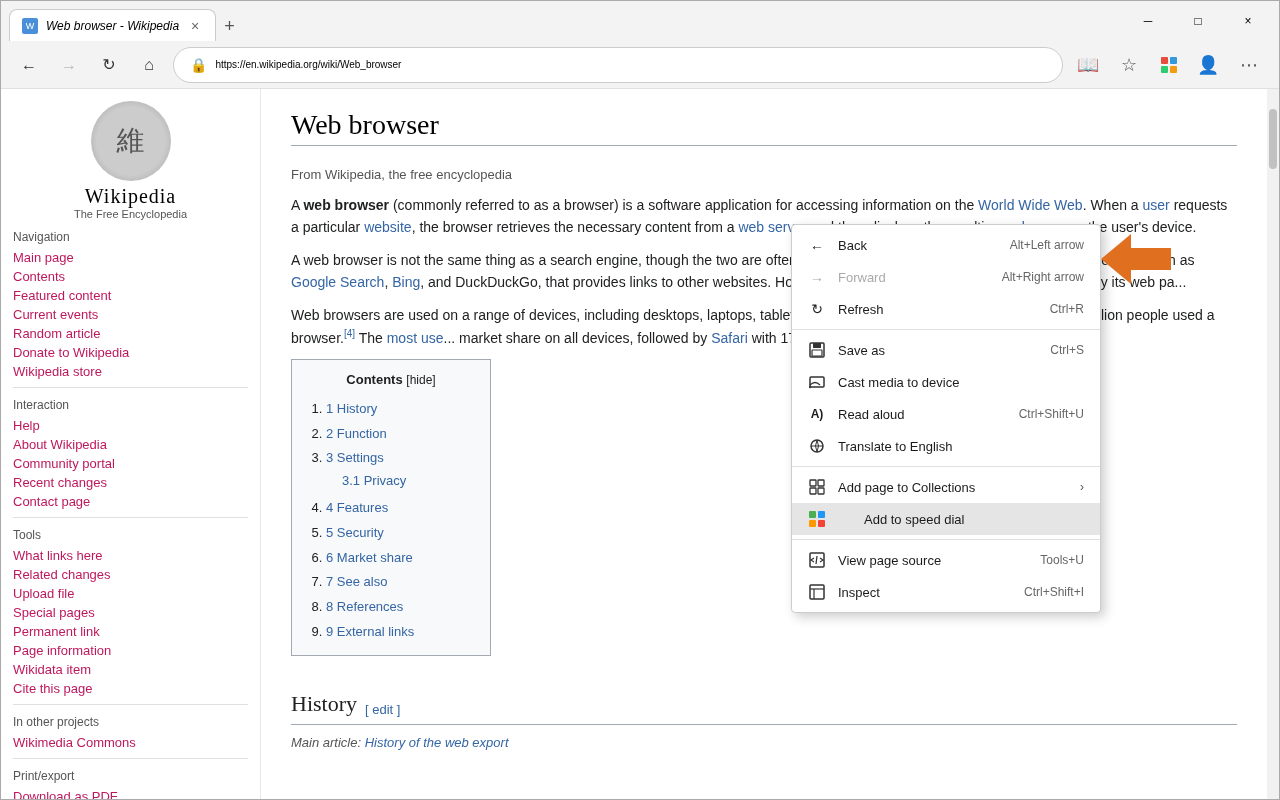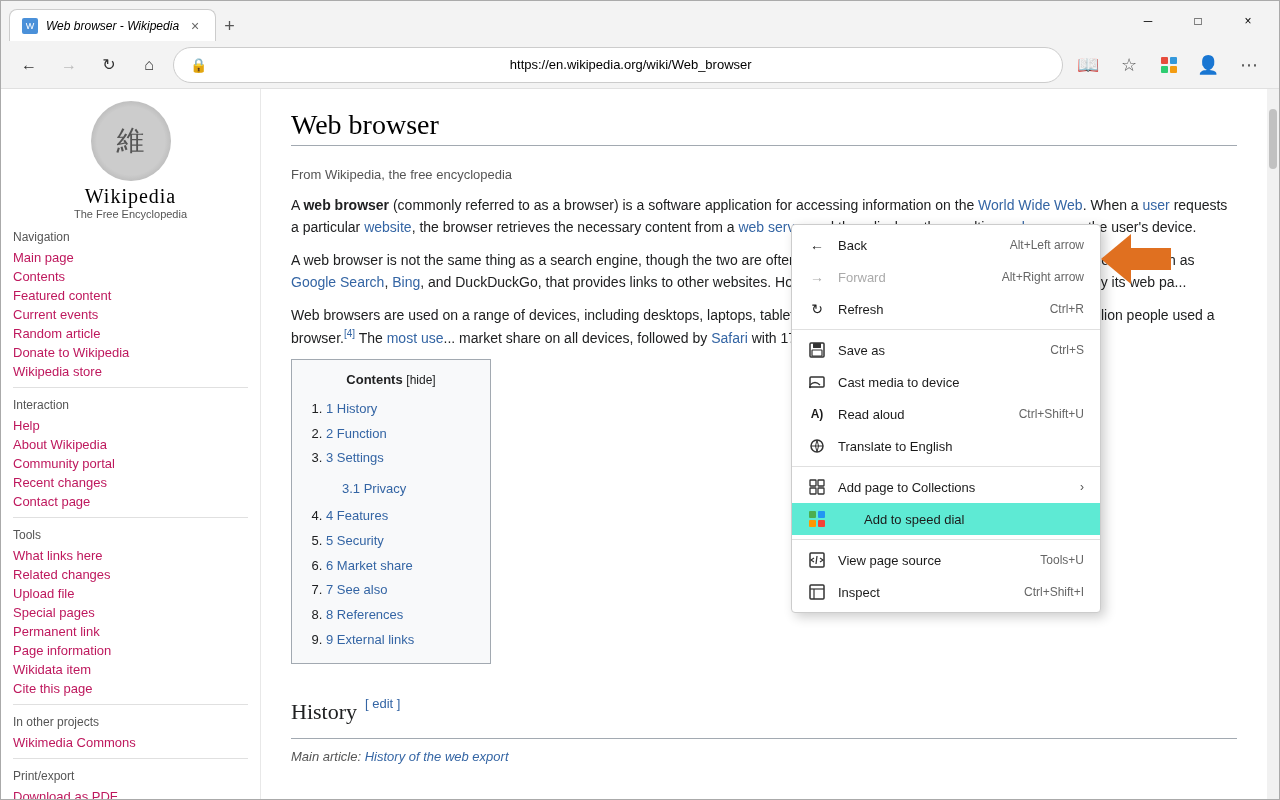--- a/index.html
+++ b/index.html
@@ -17,21 +17,21 @@
     .tab-close { cursor: pointer; color: #666; font-size: 14px; padding: 2px 4px; border-radius: 3px; }
     .new-tab-btn { background: none; border: none; cursor: pointer; padding: 4px 8px; font-size: 18px; color: #555; }
     .window-controls { display: flex; gap: 4px; margin-left: auto; }
     .win-btn { width: 46px; height: 32px; border: none; background: none; cursor: pointer; font-size: 12px; display: flex; align-items: center; justify-content: center; }
 
     
     .nav-bar { height: 48px; background: #f3f3f3; display: flex; align-items: center; padding: 0 12px; gap: 8px; border-bottom: 1px solid #e0e0e0; }
     .nav-btn { width: 32px; height: 32px; border: none; background: none; cursor: pointer; border-radius: 4px; display: flex; align-items: center; justify-content: center; font-size: 16px; color: #333; }
     .nav-btn.disabled { color: #bbb; cursor: default; }
     .address-bar { flex: 1; height: 36px; border: 1px solid #ccc; border-radius: 20px; padding: 0 16px; font-size: 13px; background: #fff; display: flex; align-items: center; gap: 8px; }
-    .address-bar input { flex: 1; border: none; outline: none; font-size: 13px; background: transparent; text-align: center; }
+    .address-bar input { flex: 1; border: none; outline: none; font-size: 10px; background: transparent; }
     .address-lock { color: #666; font-size: 14px; }
     .nav-icons { display: flex; gap: 4px; }
     .nav-icon-btn { width: 36px; height: 36px; border: none; background: none; cursor: pointer; border-radius: 4px; display: flex; align-items: center; justify-content: center; font-size: 18px; color: #555; }
 
     
     .main-area { display: flex; flex: 1; overflow: hidden; }
 
     
     .wiki-sidebar { width: 260px; min-width: 260px; background: #fff; padding: 12px; overflow-y: auto; border-right: 1px solid #e8e8e8; font-size: 13px; }
     .wiki-logo { text-align: center; margin-bottom: 10px; }
@@ -48,32 +48,32 @@
     .wiki-page-title { font-family: 'Linux Libertine', Georgia, serif; font-size: 28px; font-weight: normal; border-bottom: 1px solid #a2a9b1; padding-bottom: 4px; margin-bottom: 8px; }
     .wiki-tagline { font-size: 13px; color: #555; margin-bottom: 12px; margin-top: 21px; }
     .wiki-body { font-size: 14px; line-height: 1.6; color: #202122; }
     .wiki-body p { margin-bottom: 10px; }
     .wiki-link { color: #3465a4; text-decoration: none; }
     .wiki-toc { background: #f8f9fa; border: 1px solid #a2a9b1; padding: 10px 14px; display: inline-block; min-width: 200px; margin-bottom: 14px; font-size: 13px; }
     .wiki-toc-title { font-weight: bold; text-align: center; margin-bottom: 6px; font-size: 13px; }
     .wiki-toc ol { padding-left: 20px; }
     .wiki-toc li { padding: 2px 0; }
     .wiki-toc a { color: #3465a4; text-decoration: none; }
-    .wiki-toc .sub { padding-left: 16px; list-style: none; margin-top: 8px; }
-    .wiki-section-title { font-family: 'Linux Libertine', Georgia, serif; font-size: 22px; font-weight: normal; border-bottom: 1px solid #a2a9b1; padding-bottom: 9px; margin-top: 16px; margin-bottom: 8px; display: flex; align-items: flex-start; gap: 8px; }
+    .wiki-toc .sub { padding-left: 16px; list-style: none; }
+    .wiki-section-title { font-family: 'Linux Libertine', Georgia, serif; font-size: 22px; font-weight: normal; border-bottom: 1px solid #a2a9b1; padding-bottom: 3px; margin-top: 16px; margin-bottom: 8px; display: flex; align-items: flex-end; gap: 8px; }
     .wiki-main-article { font-size: 13px; font-style: italic; color: #555; margin-bottom: 8px; }
     .scrollbar-right { width: 12px; background: #f1f1f1; display: flex; flex-direction: column; align-items: center; }
     .scrollbar-thumb { width: 8px; background: #c1c1c1; border-radius: 4px; height: 60px; margin-top: 20px; }
 
     
     .context-menu-overlay { position: absolute; top: 0; left: 0; right: 0; bottom: 0; z-index: 100; pointer-events: none; }
     .context-menu { position: absolute; top: 135px; left: 530px; width: 310px; background: #fff; border: 1px solid #ccc; box-shadow: 4px 4px 12px rgba(0,0,0,0.2); border-radius: 4px; z-index: 200; pointer-events: all; font-size: 13px; padding: 4px 0; }
     .ctx-item { display: flex; align-items: center; padding: 7px 16px; cursor: pointer; gap: 12px; color: #1b1b1b; }
     .ctx-item.disabled { color: #aaa; cursor: default; }
-    .ctx-item.highlighted { background: #5eead4; gap: 38px; }
+    .ctx-item.highlighted { background: #e5e5e5; gap: 38px; }
     .ctx-icon { width: 18px; height: 18px; display: flex; align-items: center; justify-content: center; font-size: 14px; flex-shrink: 0; }
     .ctx-label { flex: 1; }
     .ctx-shortcut { color: #666; font-size: 12px; margin-left: auto; }
     .ctx-arrow { color: #555; font-size: 12px; margin-left: auto; }
     .ctx-divider { border: none; border-top: 1px solid #e0e0e0; margin: 4px 0; }
     .ctx-speed-dial-icon { display: grid; grid-template-columns: 1fr 1fr; gap: 2px; width: 16px; height: 16px; }
     .ctx-speed-dial-icon span { background: #4caf50; border-radius: 1px; }
     .ctx-speed-dial-icon span:nth-child(2) { background: #2196f3; }
     .ctx-speed-dial-icon span:nth-child(3) { background: #ff9800; }
     .ctx-speed-dial-icon span:nth-child(4) { background: #f44336; }

